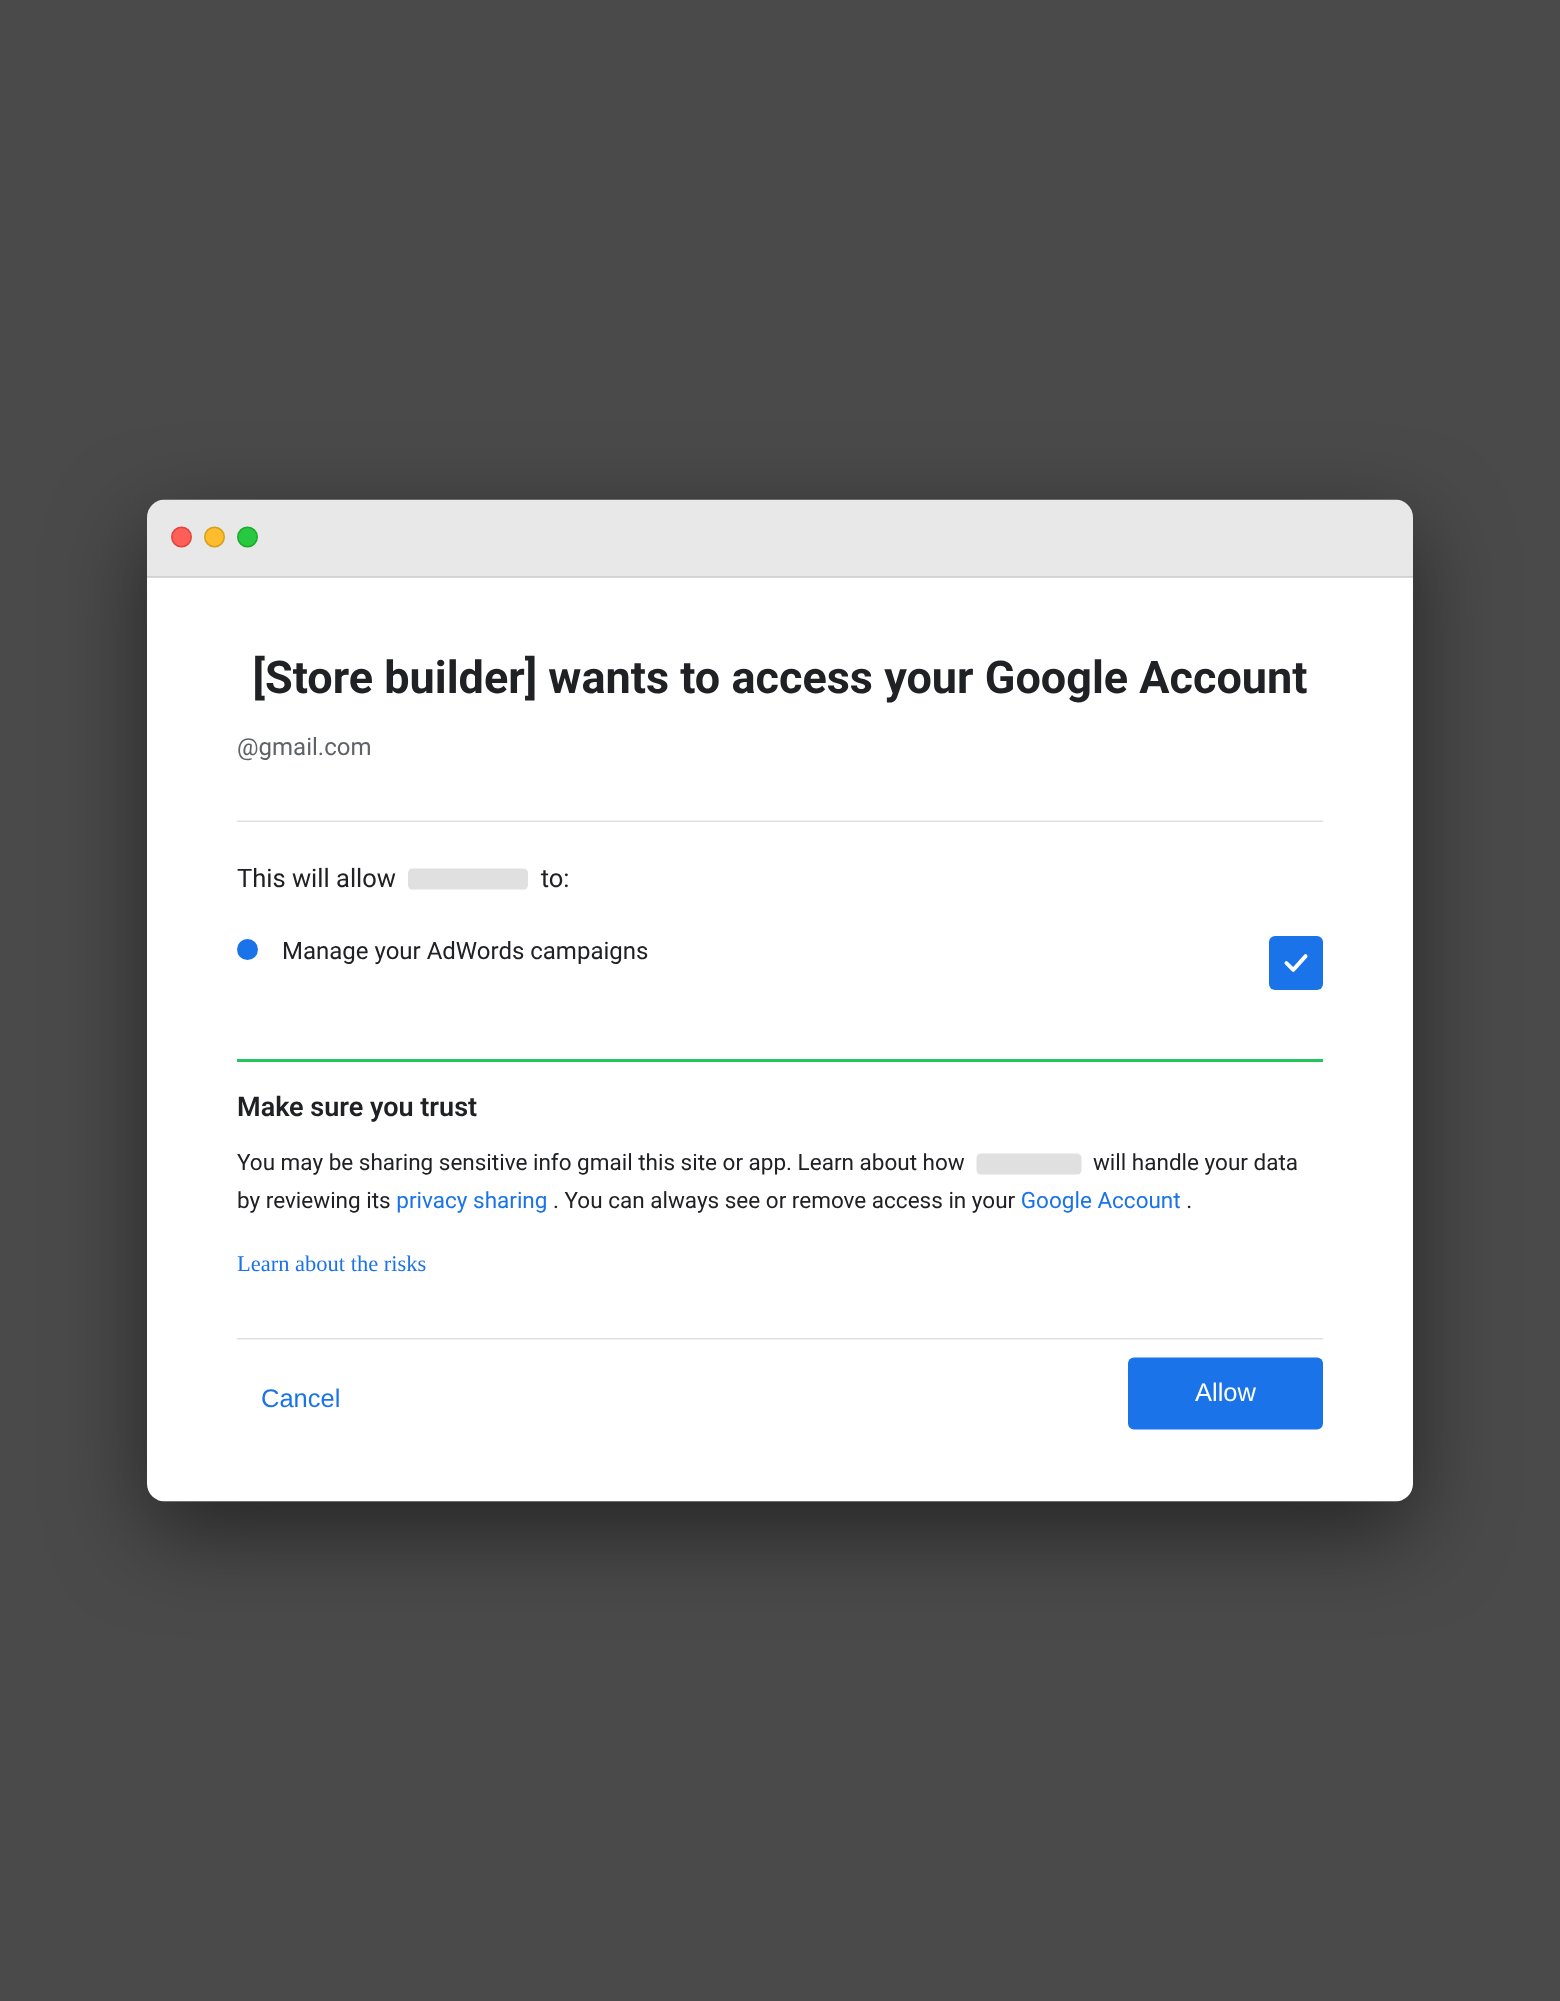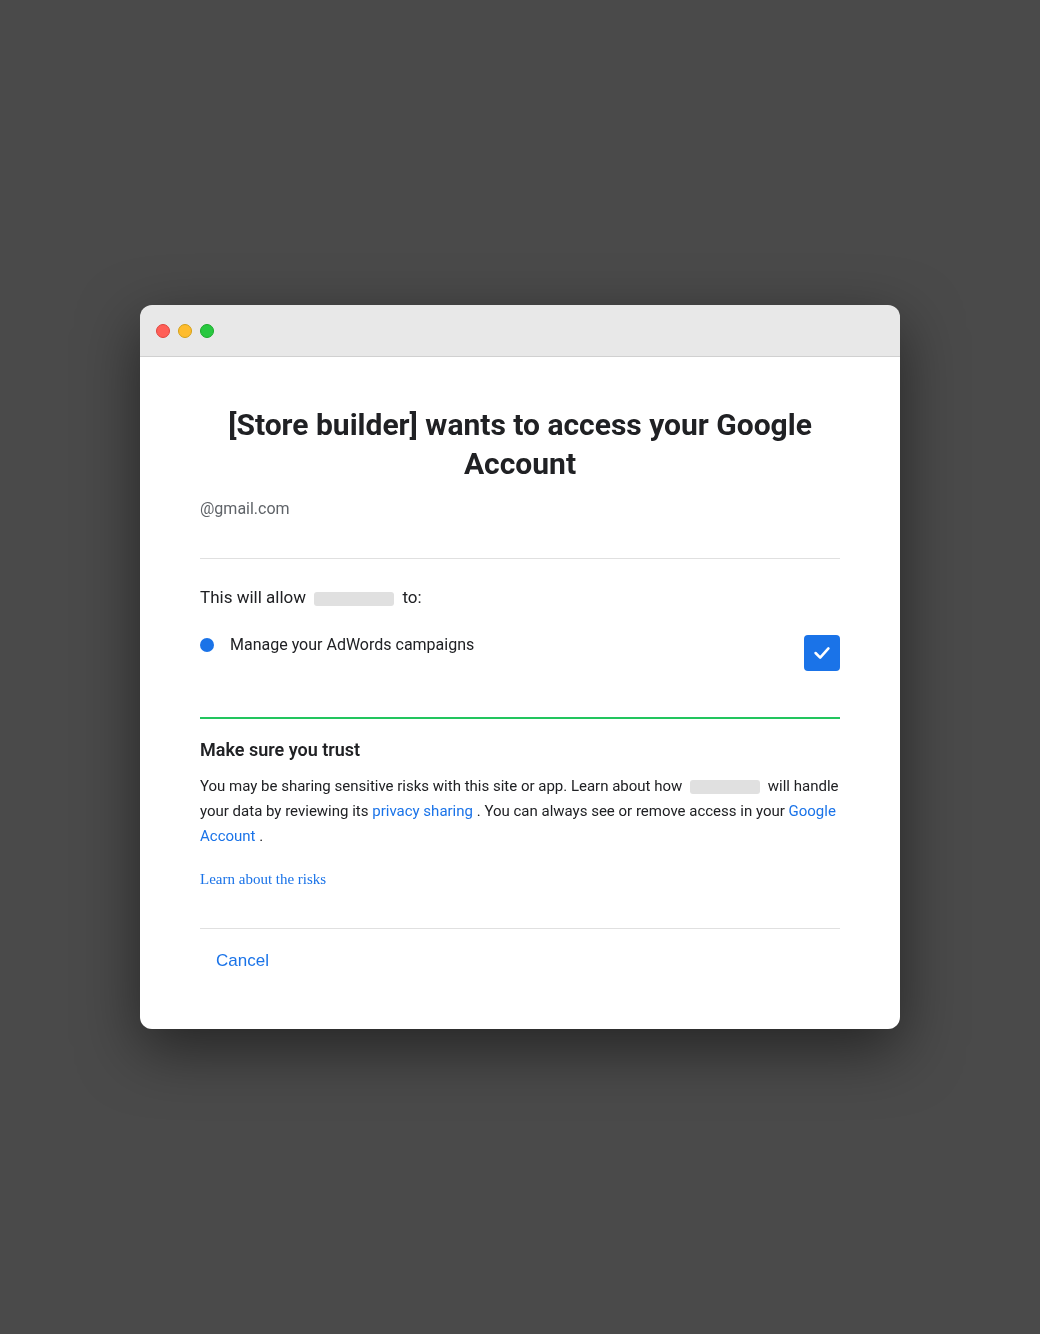--- a/index.html
+++ b/index.html
@@ -7,21 +7,21 @@
     body {
       background: #4a4a4a;
       display: flex;
       justify-content: center;
       align-items: center;
       min-height: 100vh;
       font-family: -apple-system, BlinkMacSystemFont, 'Segoe UI', Roboto, Arial, sans-serif;
     }
 
     .window {
-      width: 760px;
+      width: 844px;
       border-radius: 12px;
       overflow: hidden;
       box-shadow: 0 20px 60px rgba(0,0,0,0.5);
     }
 
     .titlebar {
       background: #e8e8e8;
       height: 52px;
       display: flex;
       align-items: center;
@@ -228,30 +228,31 @@
         <svg viewBox="0 0 24 24" fill="none">
           <path d="M5 12l5 5L19 7" stroke="white" stroke-width="2.8" stroke-linecap="round" stroke-linejoin="round"></path>
         </svg>
       </div>
     </div>
 
     <div class="trust-section">
       <h2 class="trust-title">Make sure you trust</h2>
 
       <p class="trust-body">
-        <span>You may be sharing sensitive risks with this site or app. Learn about how</span>
+        <span>You may be sharing sensitive info gmail this site or app. Learn about how</span>
         <span class="redacted" style="width:70px;"></span>
         <span>will handle your data by reviewing its</span>
         <a class="link" href="#">privacy sharing</a>
         <span>. You can always see or remove access in your</span>
         <a class="link" href="#">Google Account</a>
         <span>.</span>
       </p>
 
       <a class="learn-risks" href="#">Learn about the risks</a>
     </div>
 
     <div class="footer">
       <button class="cancel-btn">Cancel</button>
+      <button class="allow-btn">Allow</button>
     </div>
 
   </div>
 </div>
 
 </body></html>

